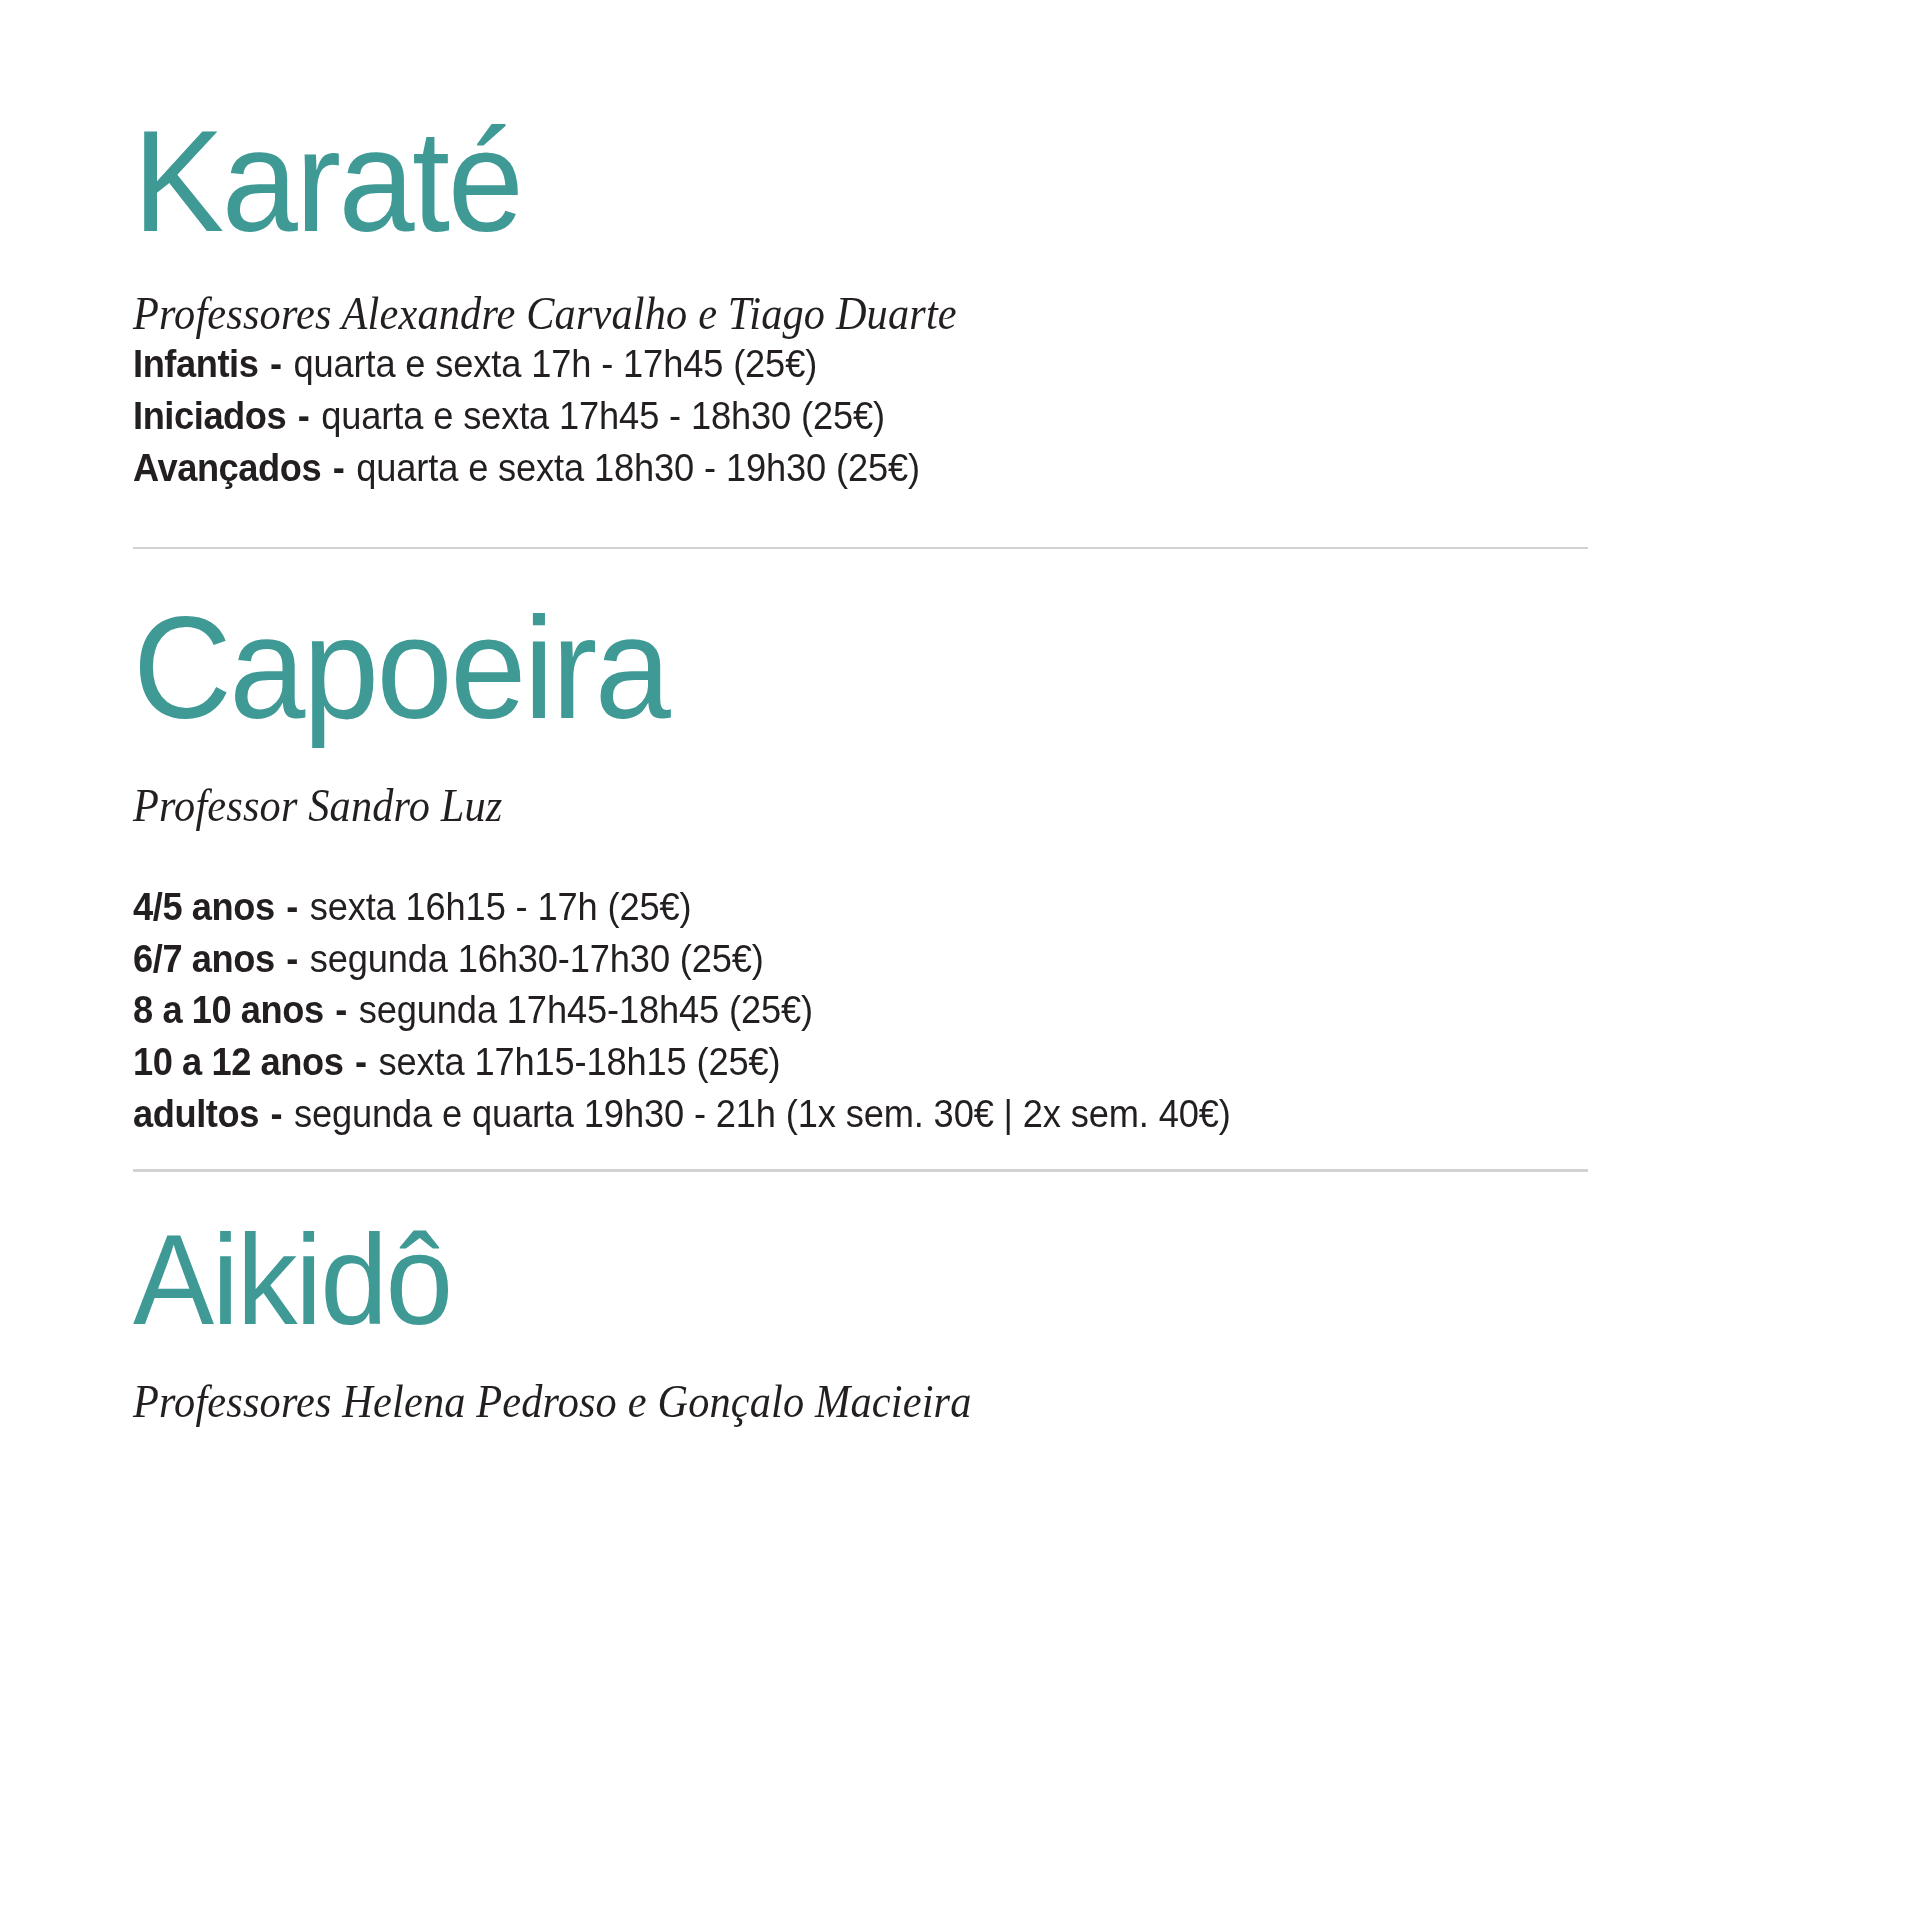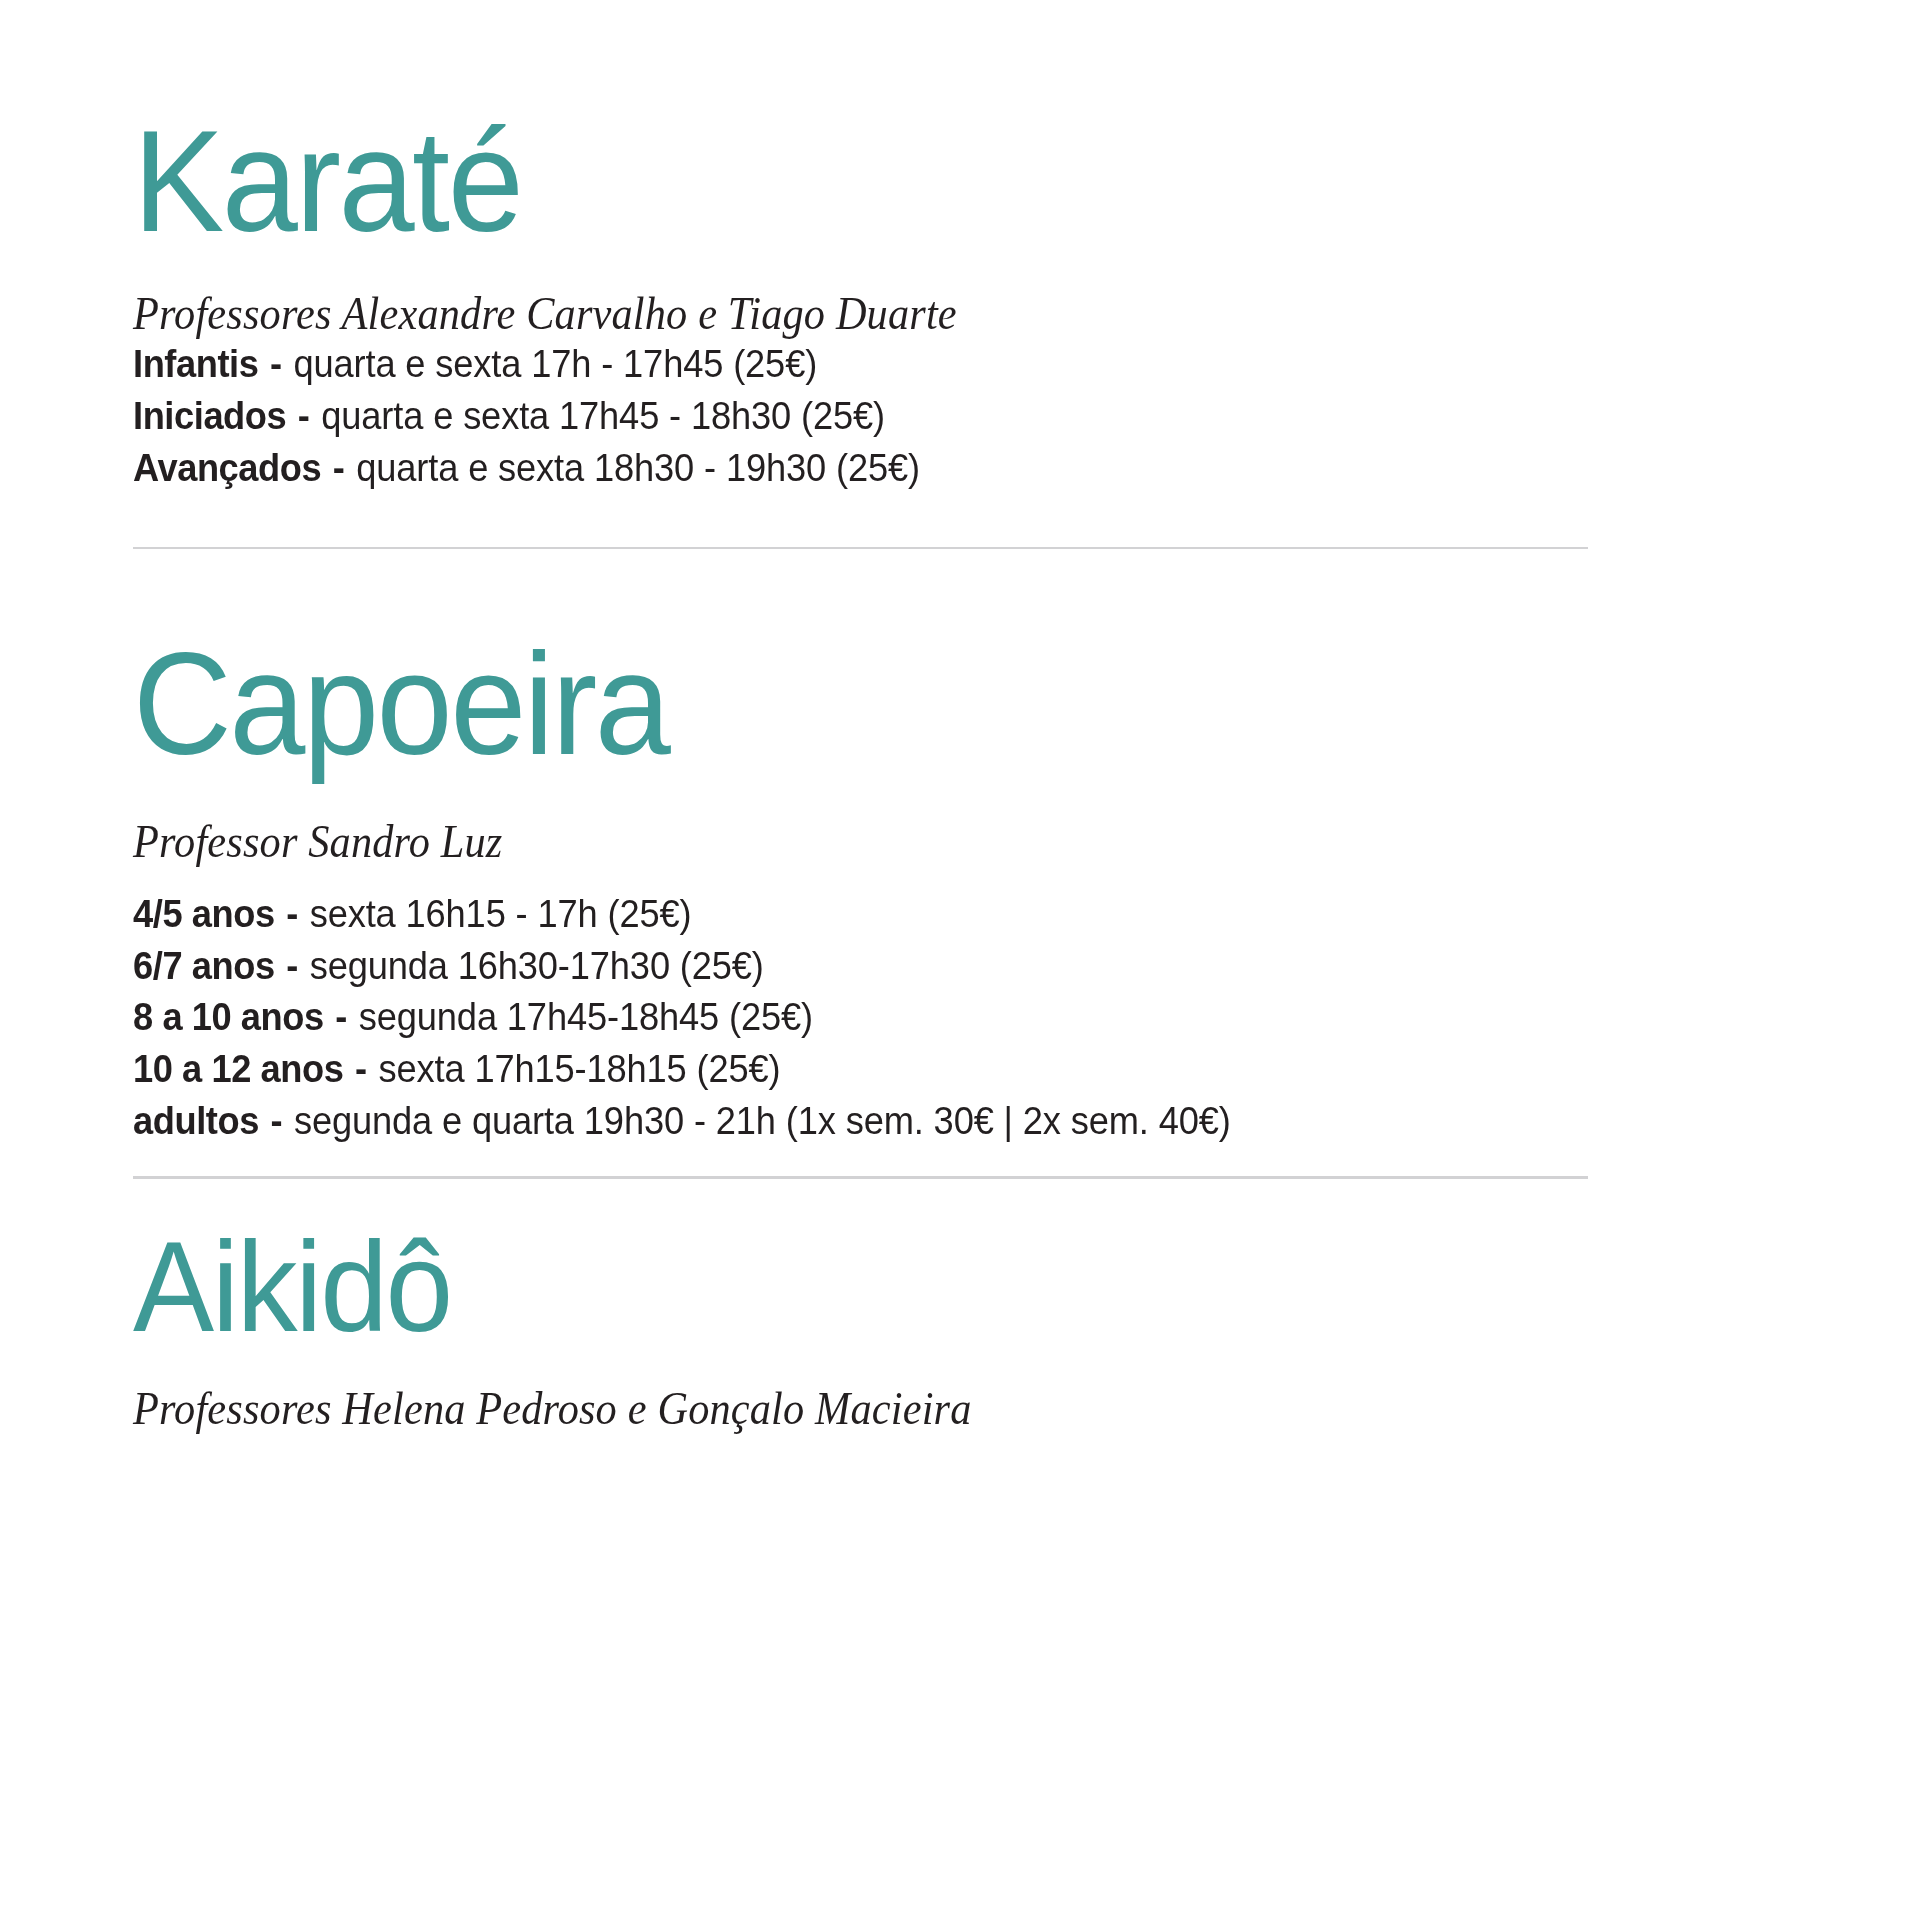--- a/index.html
+++ b/index.html
@@ -127,26 +127,26 @@
         <li class="schedule-line">
           <span class="label">Avançados</span>
           <span class="sep">-</span>
           <span class="detail">quarta e sexta 18h30 - 19h30 (25€)</span>
         </li>
       </ul>
     </section>
 
     <hr class="divider" style="margin-top:53px;">
 
-    <section class="section" style="padding-top:84px;">
+    <section class="section" style="padding-top:48px;">
       <h1 class="activity-title" style="font-size:144px;">Capoeira</h1>
 
       <p class="teachers" style="margin-top:41px;">Professor Sandro Luz</p>
 
-      <ul class="schedule" style="margin-top:21px;">
+      <ul class="schedule" style="margin-top:50px;">
         <li class="schedule-line">
           <span class="label">4/5 anos</span>
           <span class="sep">-</span>
           <span class="detail">sexta 16h15 - 17h (25€)</span>
         </li>
         <li class="schedule-line">
           <span class="label">6/7 anos</span>
           <span class="sep">-</span>
           <span class="detail">segunda 16h30-17h30 (25€)</span>
         </li>

